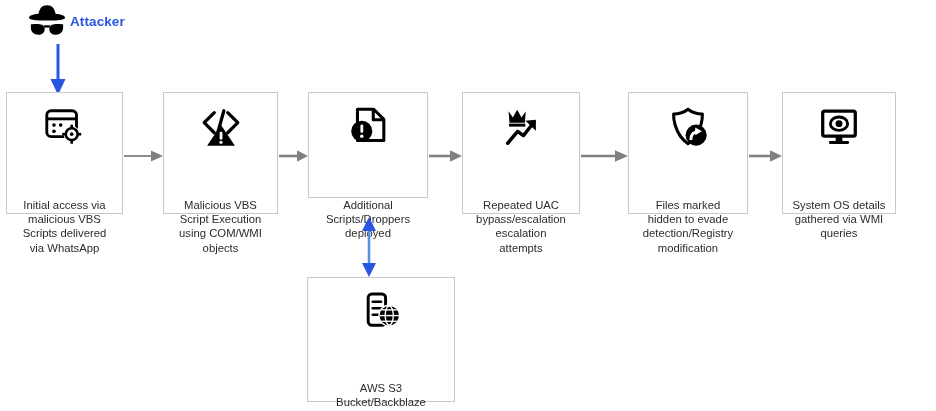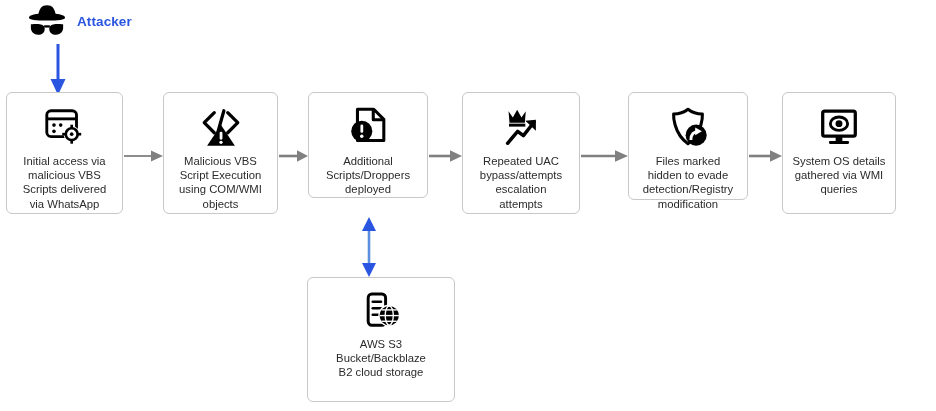--- a/index.html
+++ b/index.html
@@ -21,21 +21,21 @@
     height: 411px;
   }
 
   
   .actor {
     position: absolute;
     left: 24px;
     top: 2px;
     display: flex;
     align-items: center;
-    gap: 7px;
+    gap: 0;
   }
   .actor-icon {
     width: 46px;
     height: 38px;
     display: block;
   }
   .actor-label {
     font-size: 13.5px;
     font-weight: bold;
     color: #2a55e0;
@@ -50,27 +50,28 @@
     top: 44px;
     width: 34px;
     height: 52px;
   }
 
   
   .node {
     position: absolute;
     box-sizing: border-box;
     border: 1px solid #c8c8c8;
-    border-radius: 6px;
+    border-radius: 0;
     background: #ffffff;
     display: flex;
     flex-direction: column;
     align-items: center;
     justify-content: flex-start;
     padding-top: 11px;
+    gap: 44px;
   }
   .node-icon {
     width: 46px;
     height: 46px;
     flex: none;
     display: block;
   }
   .node-label {
     margin-top: 4px;
     font-size: 11.3px;
@@ -79,21 +80,21 @@
     color: #2b2b2b;
     padding: 0 5px;
     white-space: pre-line;
   }
 
   
   #node-1 { left: 6px;   top: 92px;  width: 117px; height: 122px; }
   #node-2 { left: 163px; top: 92px;  width: 115px; height: 122px; }
   #node-3 { left: 308px; top: 92px;  width: 120px; height: 106px; }
   #node-4 { left: 462px; top: 92px;  width: 118px; height: 122px; }
-  #node-5 { left: 628px; top: 92px;  width: 120px; height: 108px; }
+  #node-5 { left: 628px; top: 92px;  width: 120px; height: 122px; }
   #node-6 { left: 782px; top: 92px;  width: 114px; height: 122px; }
   #node-7 { left: 307px; top: 277px; width: 148px; height: 125px; }
 
   #node-7 .node-icon { width: 44px; height: 44px; }
 
   
   .connector {
     position: absolute;
     height: 20px;
     top: 146px;
@@ -200,21 +201,21 @@
   </svg>
 
   <div class="node" id="node-4">
     <svg class="node-icon" viewBox="0 0 48 48">
       <path d="M11 7.5 L15.5 14 L20 6 L24.5 14 L29 7.5 L28 19.5 L12 19.5 Z" fill="#000"></path>
       <rect x="11.5" y="20.5" width="17" height="3.1" fill="#000"></rect>
       <path d="M10 41 L20.5 28.5 L26.5 33 L37.5 19" fill="none" stroke="#000" stroke-width="3.6" stroke-linecap="round" stroke-linejoin="round"></path>
       <path d="M39.5 16.5 L39.5 28 L28.5 17.6 Z" fill="#000"></path>
     </svg>
     <div class="node-label">Repeated UAC
-bypass/attempts
+bypass/escalation
 escalation
 attempts</div>
   </div>
 
   <svg class="connector" id="conn-4" viewBox="0 0 47 20" preserveAspectRatio="none">
     <line x1="0" y1="10" x2="35" y2="10" stroke="#808080" stroke-width="2.6"></line>
     <path d="M47 10 L34 4.2 L34 15.8 Z" fill="#808080"></path>
   </svg>
 
   <div class="node" id="node-5">

